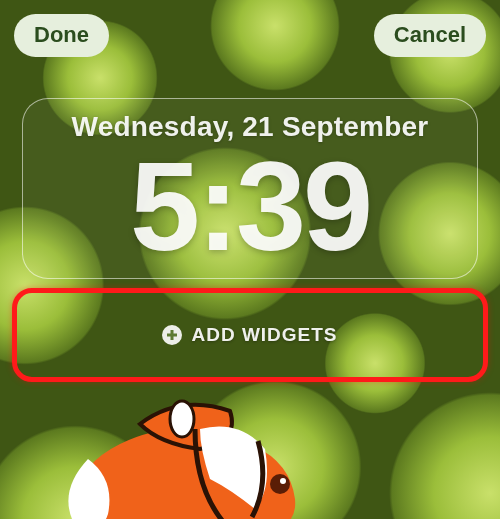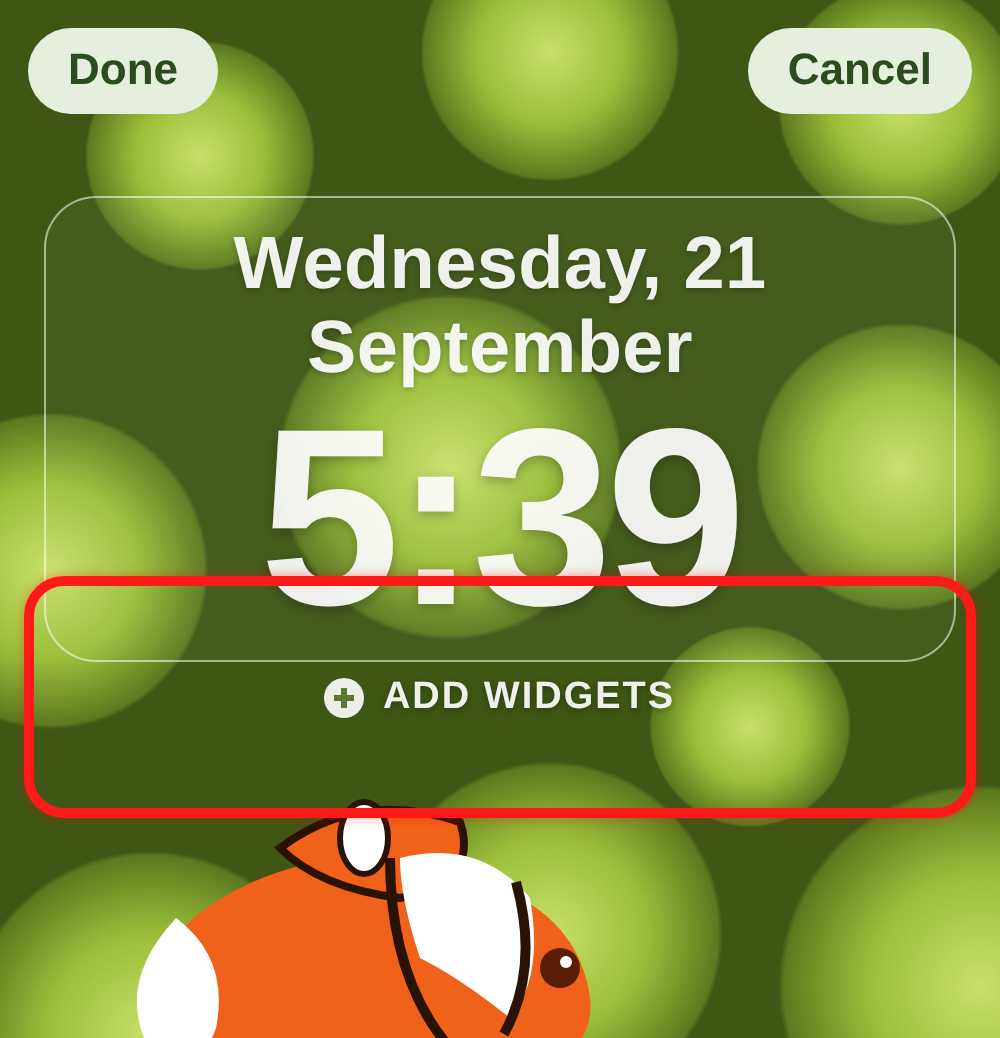--- a/index.html
+++ b/index.html
@@ -56,39 +56,39 @@
       z-index: 3;
       border: 1.5px solid rgba(255,255,255,0.55);
       border-radius: 26px;
       padding: 12px 10px 6px;
       text-align: center;
       background: rgba(255,255,255,0.04);
     }
     .date {
       color: rgba(255,255,255,0.92);
       font-weight: 600;
-      font-size: 37px;
+      font-size: 28px;
       letter-spacing: 0.2px;
       text-shadow: 0 1px 3px rgba(0,0,0,0.25);
       text-align: center;
     }
     .time {
       color: rgba(255,255,255,0.92);
       font-weight: 700;
       font-size: 126px;
       line-height: 1.02;
       letter-spacing: -3px;
       text-shadow: 0 2px 6px rgba(0,0,0,0.25);
     }
     .widget-slot {
       position: absolute;
       top: 288px;
       left: 12px;
       right: 12px;
-      height: 121px;
+      height: 94px;
       z-index: 3;
       border: 5px solid #ff1a1a;
       border-radius: 20px;
       display: flex;
       align-items: center;
       justify-content: center;
       gap: 9px;
       box-shadow: 0 0 6px rgba(255,0,0,0.35);
     }
     .plus-icon {

